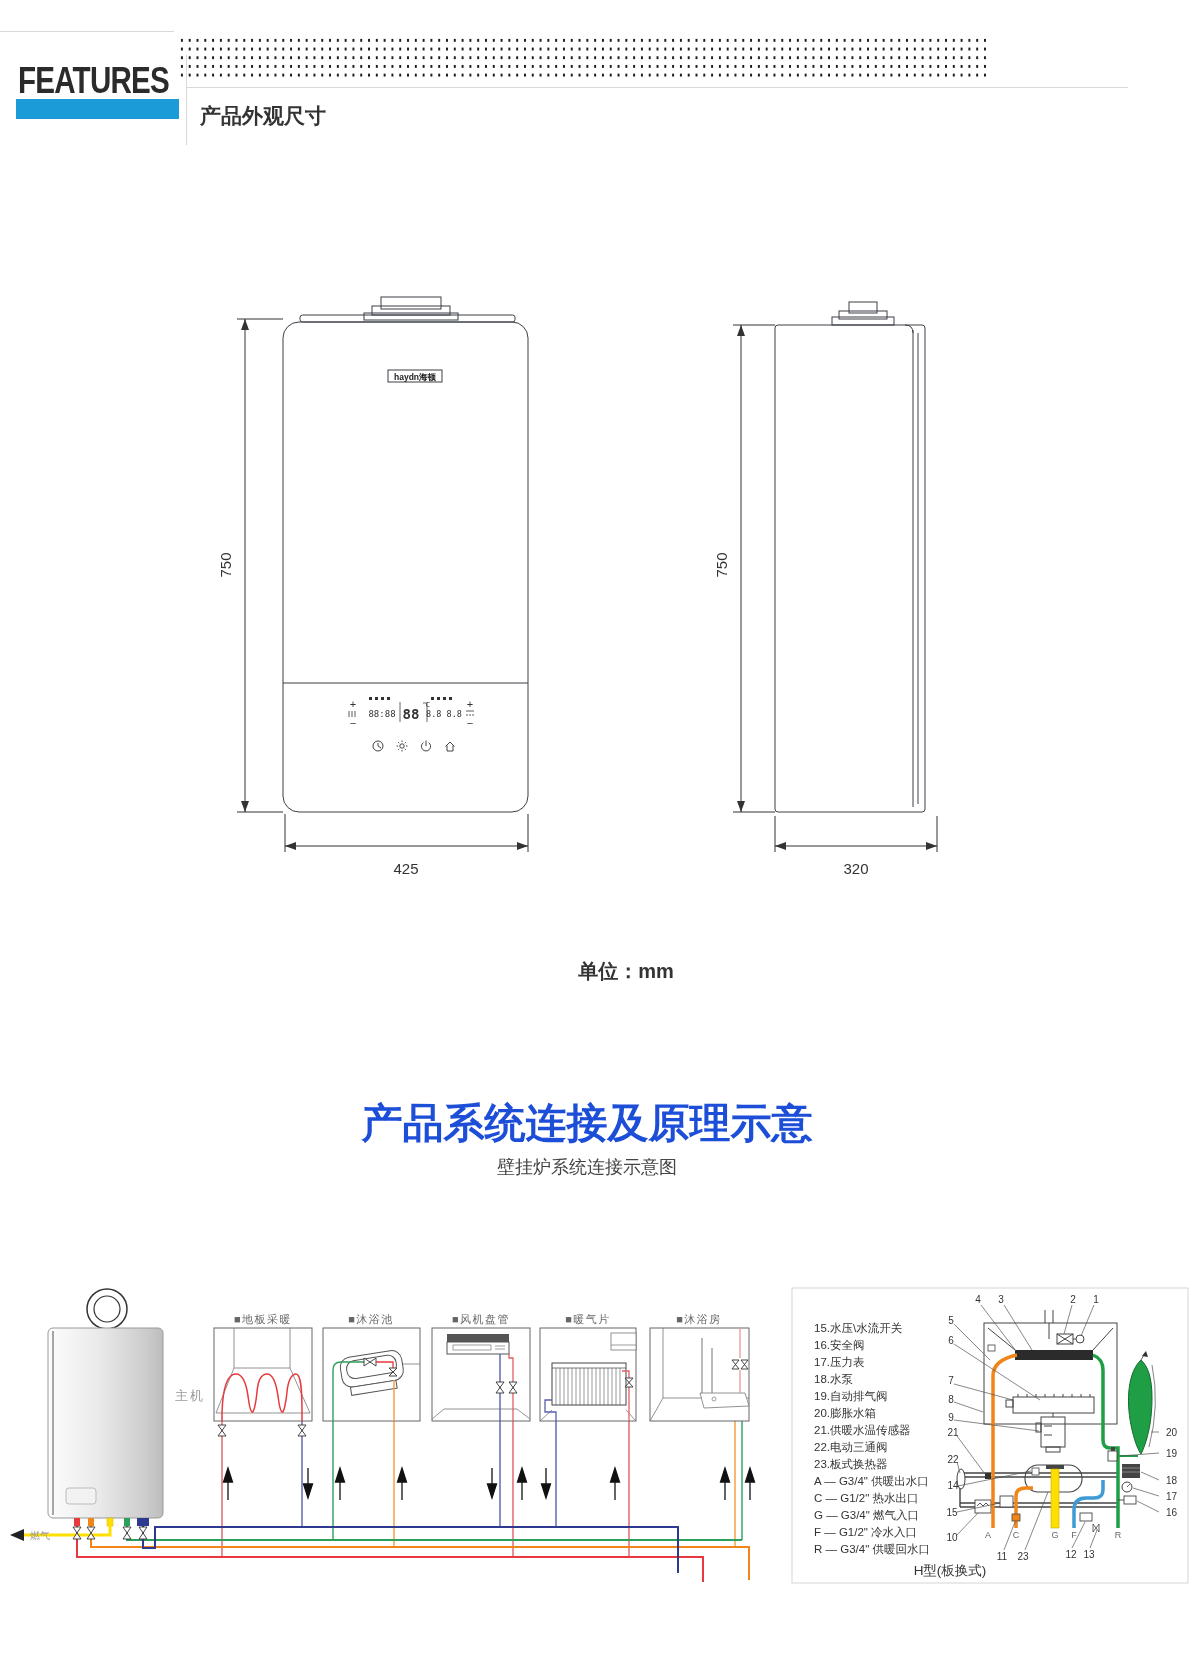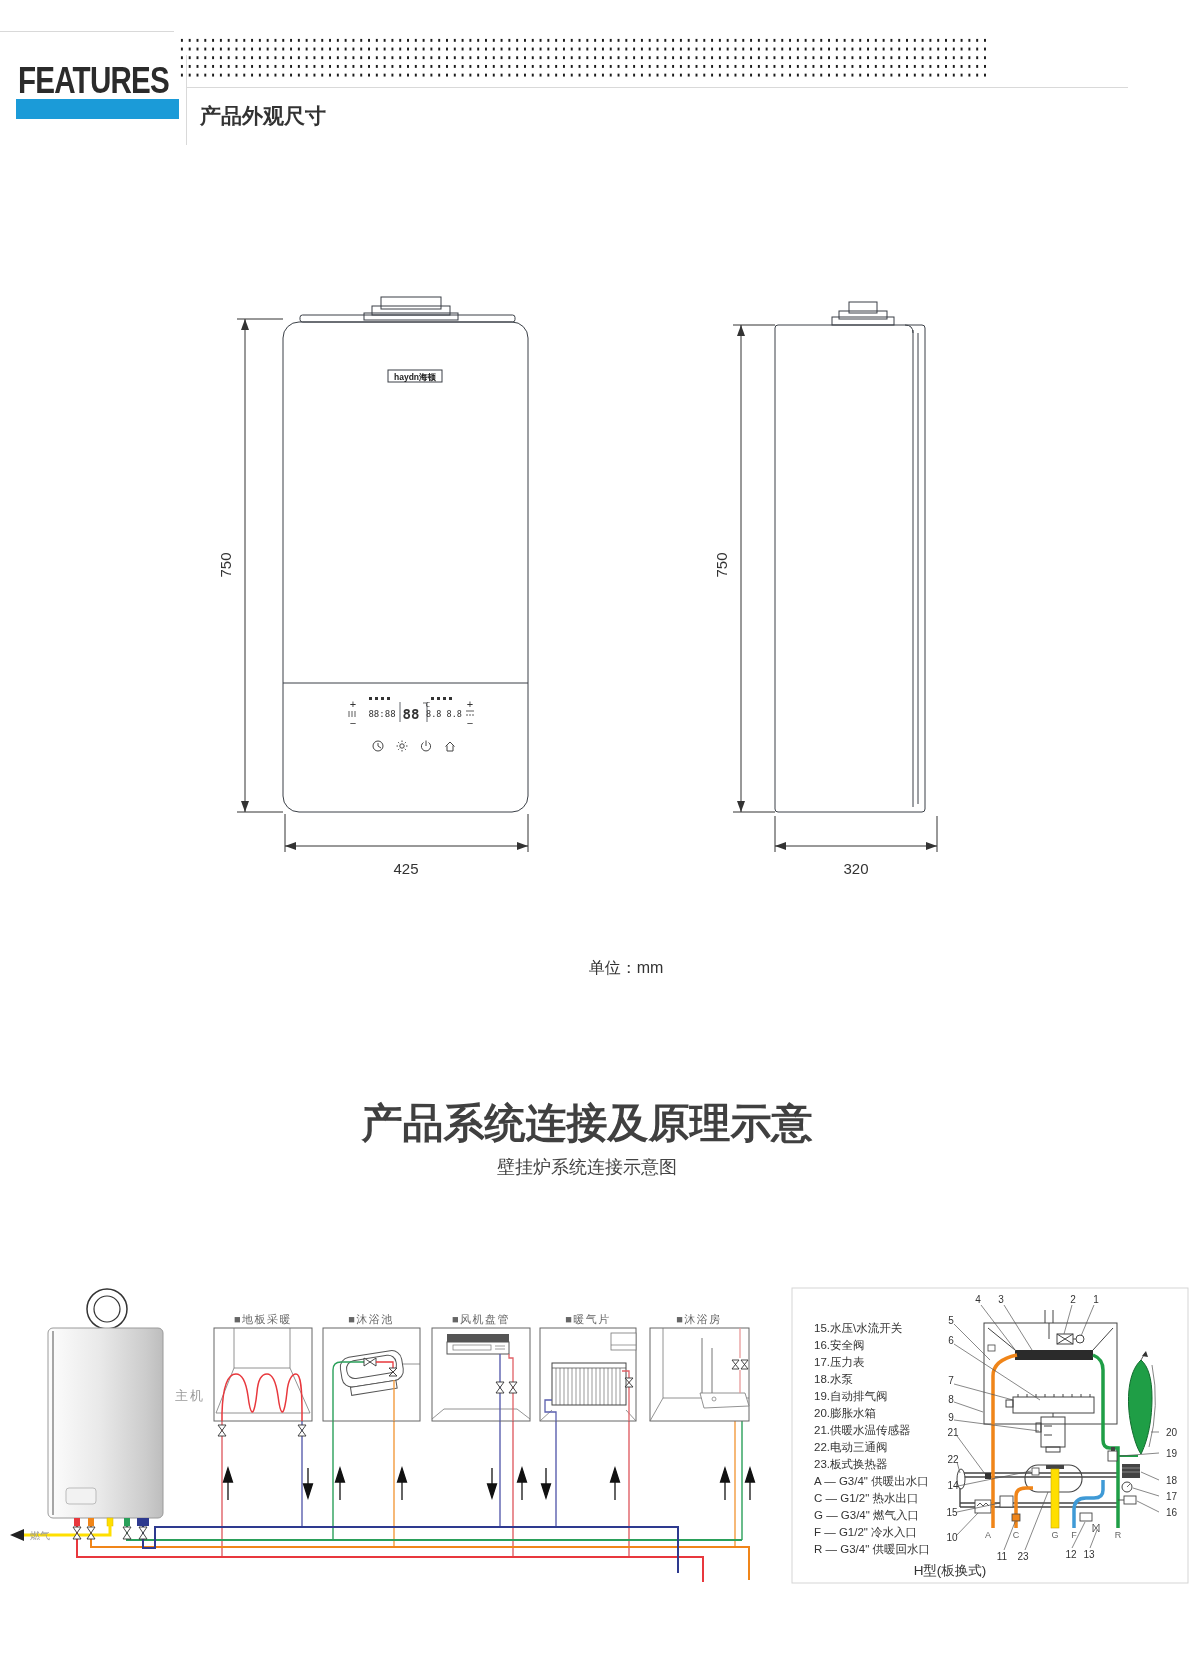--- a/index.html
+++ b/index.html
@@ -10,23 +10,23 @@
   .vline{position:absolute;width:1px;background:#d9d9d9;}
   #features-word{position:absolute;left:18px;top:62px;font-size:37px;font-weight:900;
       color:#2b2b2b;letter-spacing:-1px;transform:scaleX(.8);transform-origin:left;
       z-index:2;line-height:1;}
   #features-bar{position:absolute;left:16px;top:99px;width:163px;height:20px;z-index:1;}
   #dots{position:absolute;left:178px;top:36px;width:808px;height:44px;
       background-image:radial-gradient(#1c1c1c 1.1px,transparent 1.25px);
       background-size:7.8px 8.7px;}
   #sec1-title{position:absolute;left:200px;top:102px;font-size:21px;font-weight:bold;color:#333;}
   #unit-label{position:absolute;left:626px;top:958px;transform:translateX(-50%);
-      font-size:16px;color:#333;}
+      font-size:20px;color:#333;font-weight:bold;}
   #sec2-title{position:absolute;left:587px;top:1096px;transform:translateX(-50%);
-      font-size:41px;font-weight:bold;color:#404040;white-space:nowrap;}
+      font-size:41px;font-weight:bold;color:#1d4ed8;white-space:nowrap;}
   #sec2-subtitle{position:absolute;left:587px;top:1155px;transform:translateX(-50%);
       font-size:18px;color:#444;white-space:nowrap;}
   svg text{font-family:"Liberation Sans",sans-serif;}
   .mono{font-family:"DejaVu Sans Mono",monospace;}
 </style>
 </head>
 <body>
 
 <div id="page">
 

